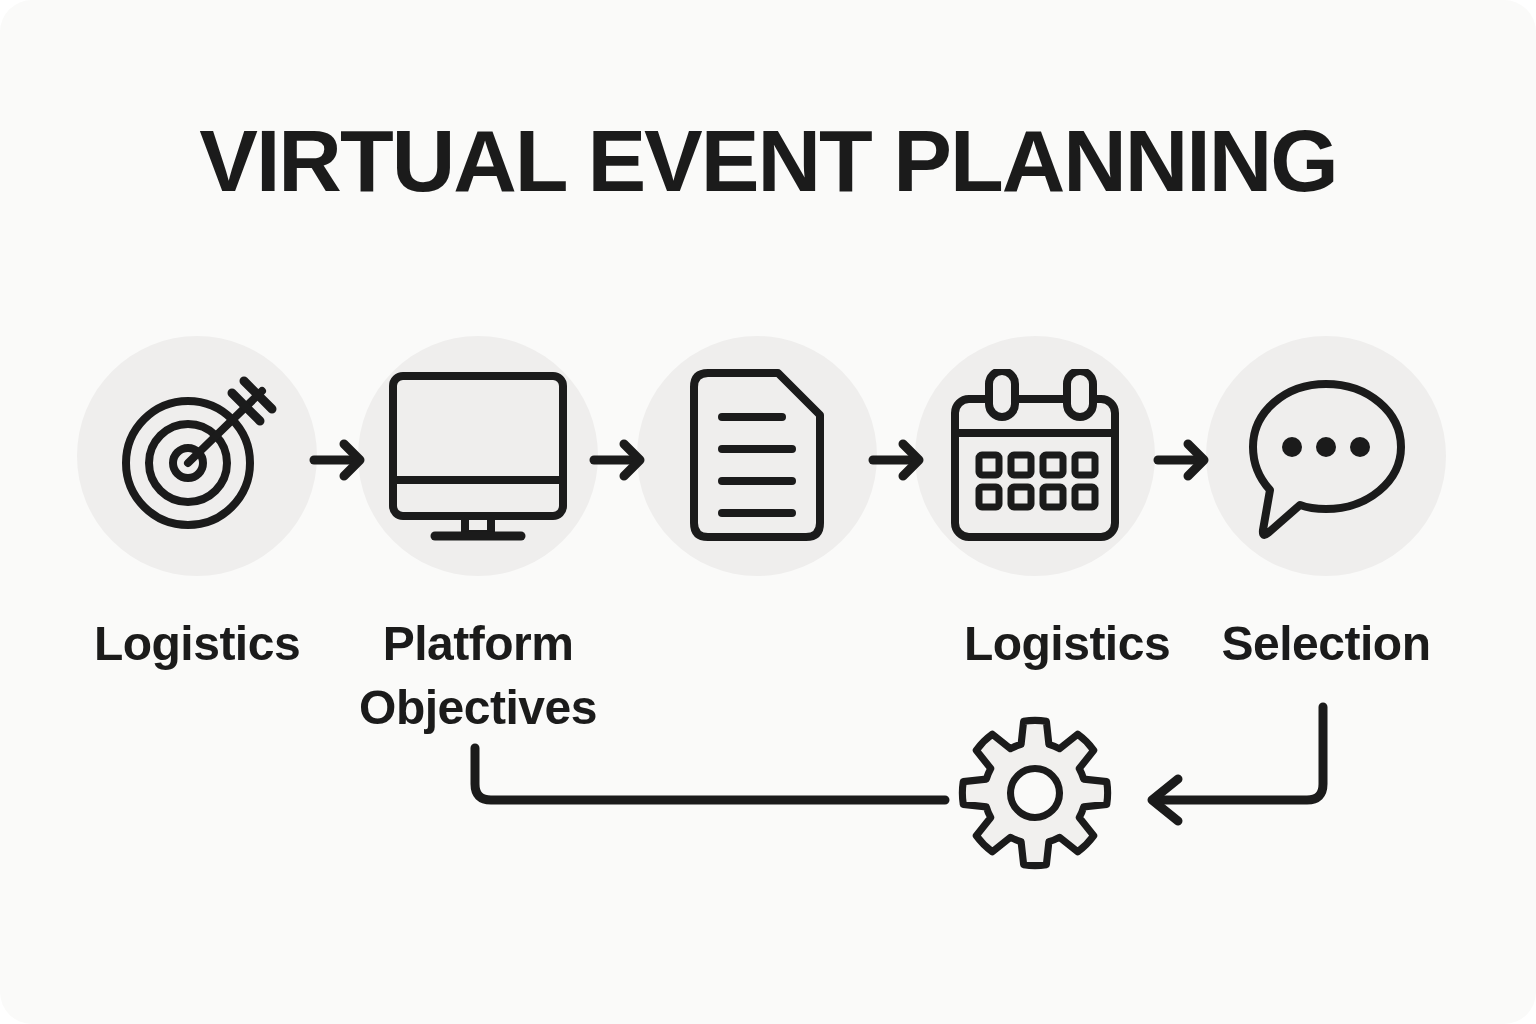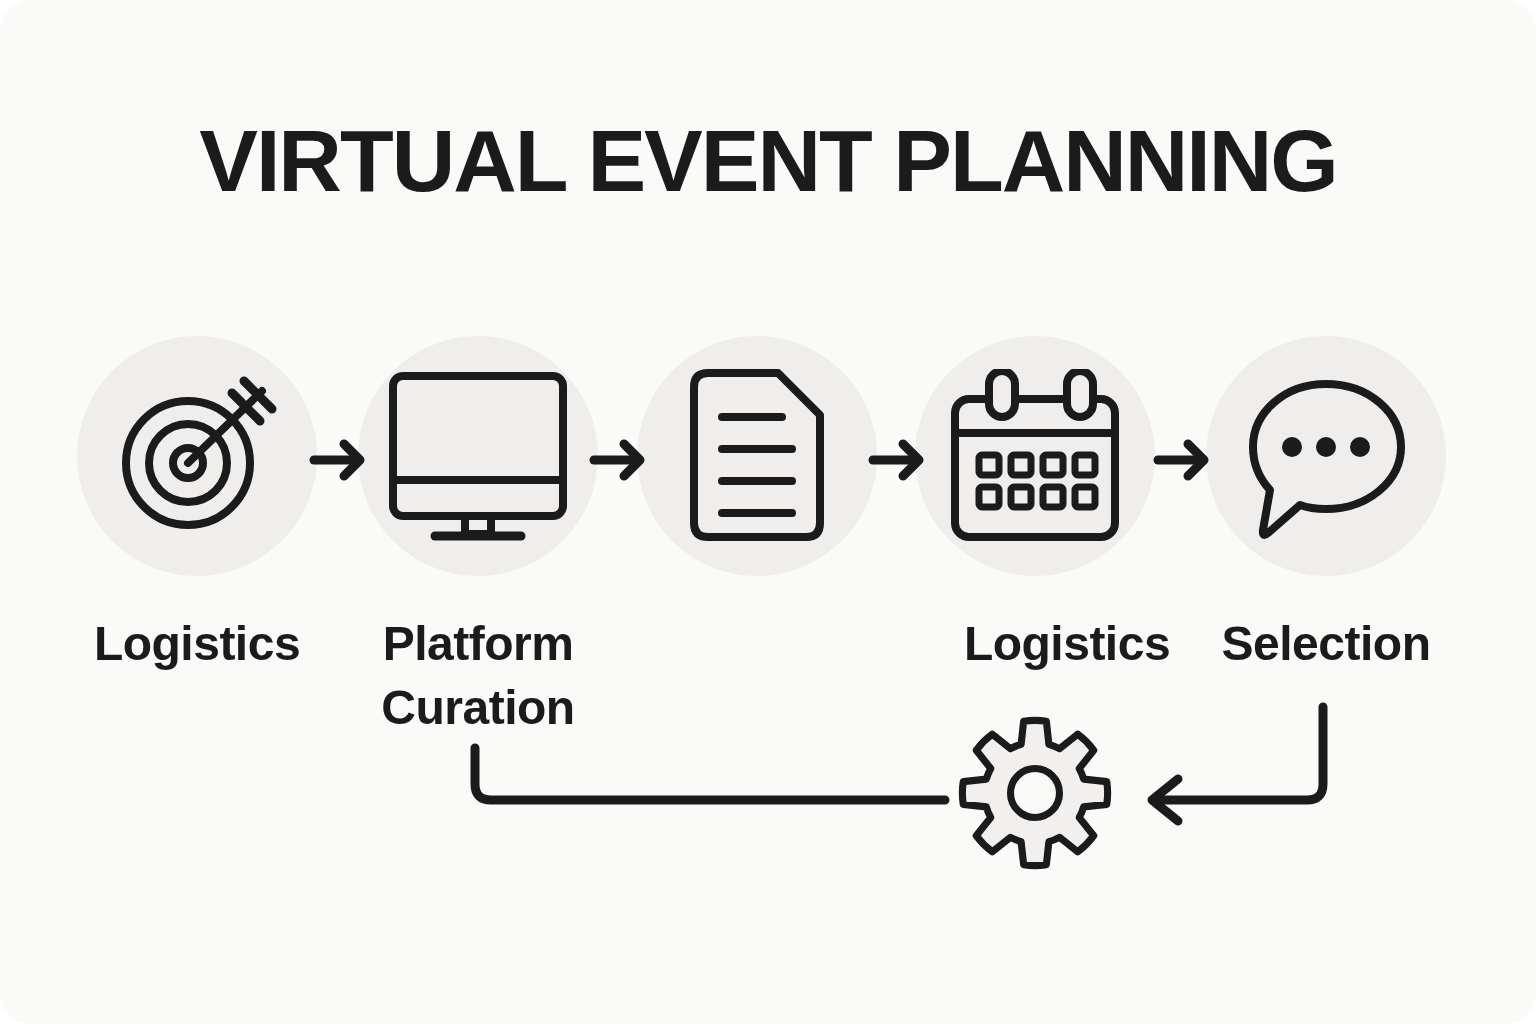--- a/index.html
+++ b/index.html
@@ -56,21 +56,21 @@
   <div class="step-label" style="left:37px">Logistics</div>
 
   <div class="circle" style="left:358px">
     <svg width="178" height="172" viewBox="0 0 178 172">
       <rect class="stroke" x="4" y="6" width="170" height="140" rx="10" stroke-width="8"></rect>
       <line class="stroke" x1="4" y1="110" x2="174" y2="110" stroke-width="8"></line>
       <rect class="stroke" x="76" y="146" width="26" height="18" stroke-width="8"></rect>
       <line class="stroke" x1="46" y1="166" x2="132" y2="166" stroke-width="9" stroke-linecap="round"></line>
     </svg>
   </div>
-  <div class="step-label" style="left:318px">Platform Curation</div>
+  <div class="step-label" style="left:318px">Platform Objectives</div>
 
   <div class="circle" style="left:637px">
     <svg width="142" height="178" viewBox="0 0 142 178">
       <path class="stroke" d="M22,6 H92 L134,48 V156 Q134,170 120,170 H22 Q8,170 8,156 V20 Q8,6 22,6 Z" stroke-width="8" stroke-linejoin="round"></path>
       <line class="stroke" x1="36" y1="50" x2="96" y2="50" stroke-width="8" stroke-linecap="round"></line>
       <line class="stroke" x1="36" y1="82" x2="106" y2="82" stroke-width="8" stroke-linecap="round"></line>
       <line class="stroke" x1="36" y1="114" x2="106" y2="114" stroke-width="8" stroke-linecap="round"></line>
       <line class="stroke" x1="36" y1="146" x2="106" y2="146" stroke-width="8" stroke-linecap="round"></line>
     </svg>
   </div>

